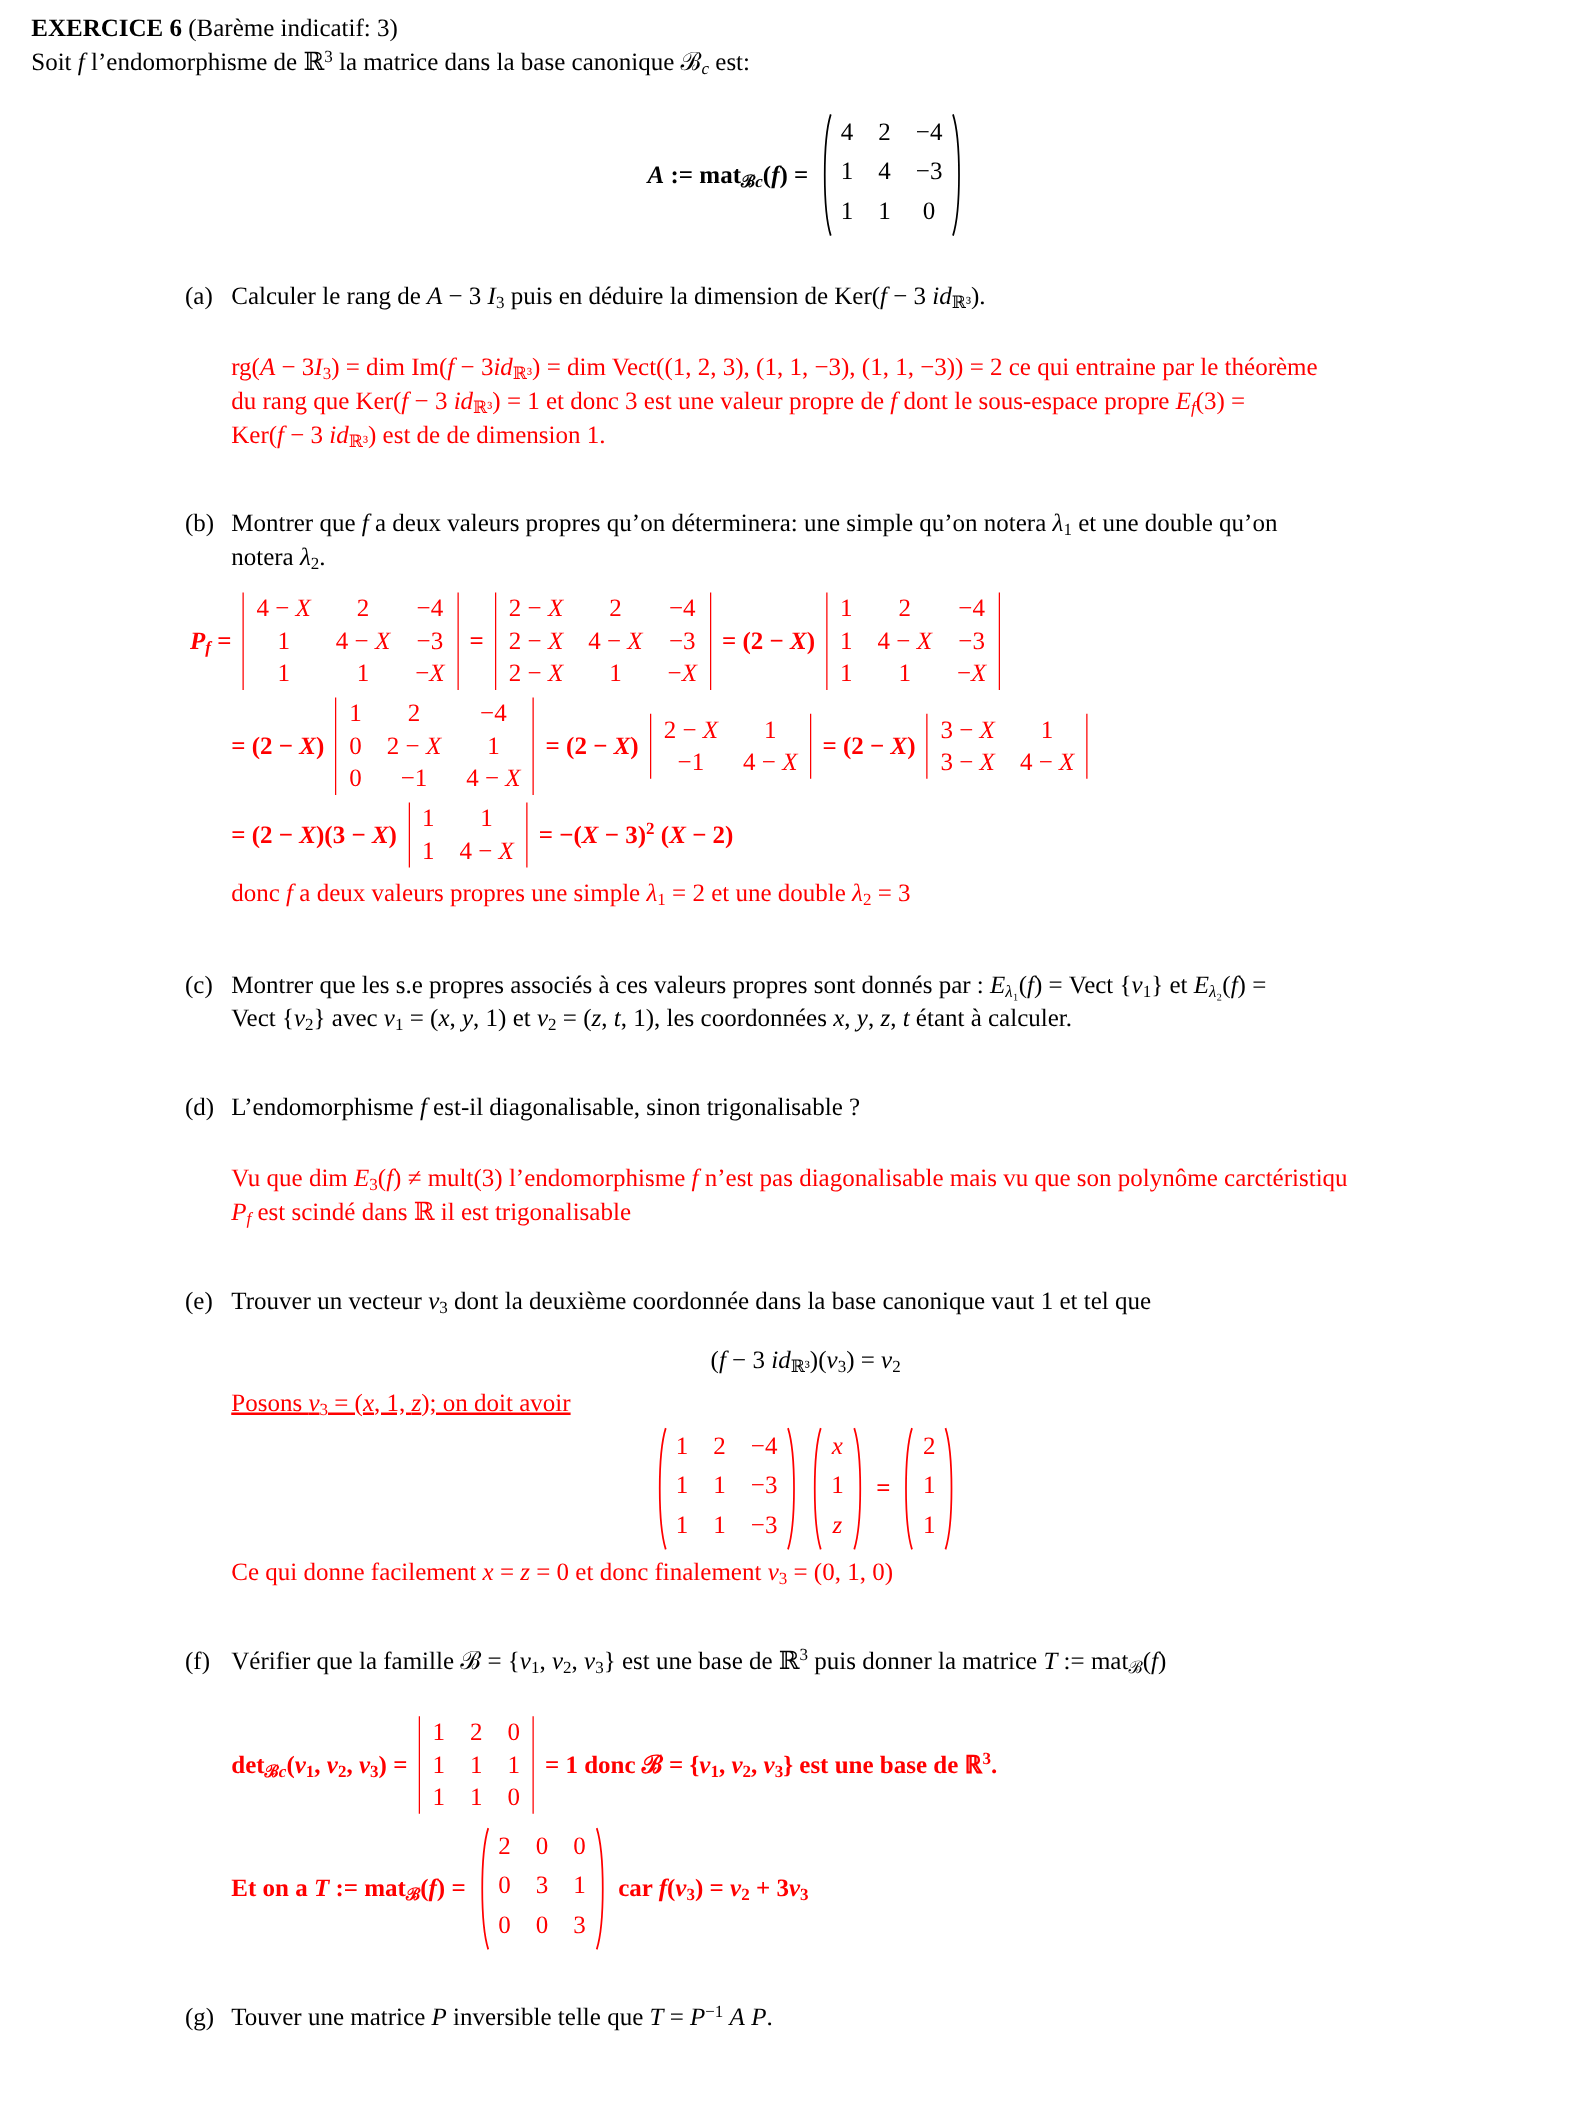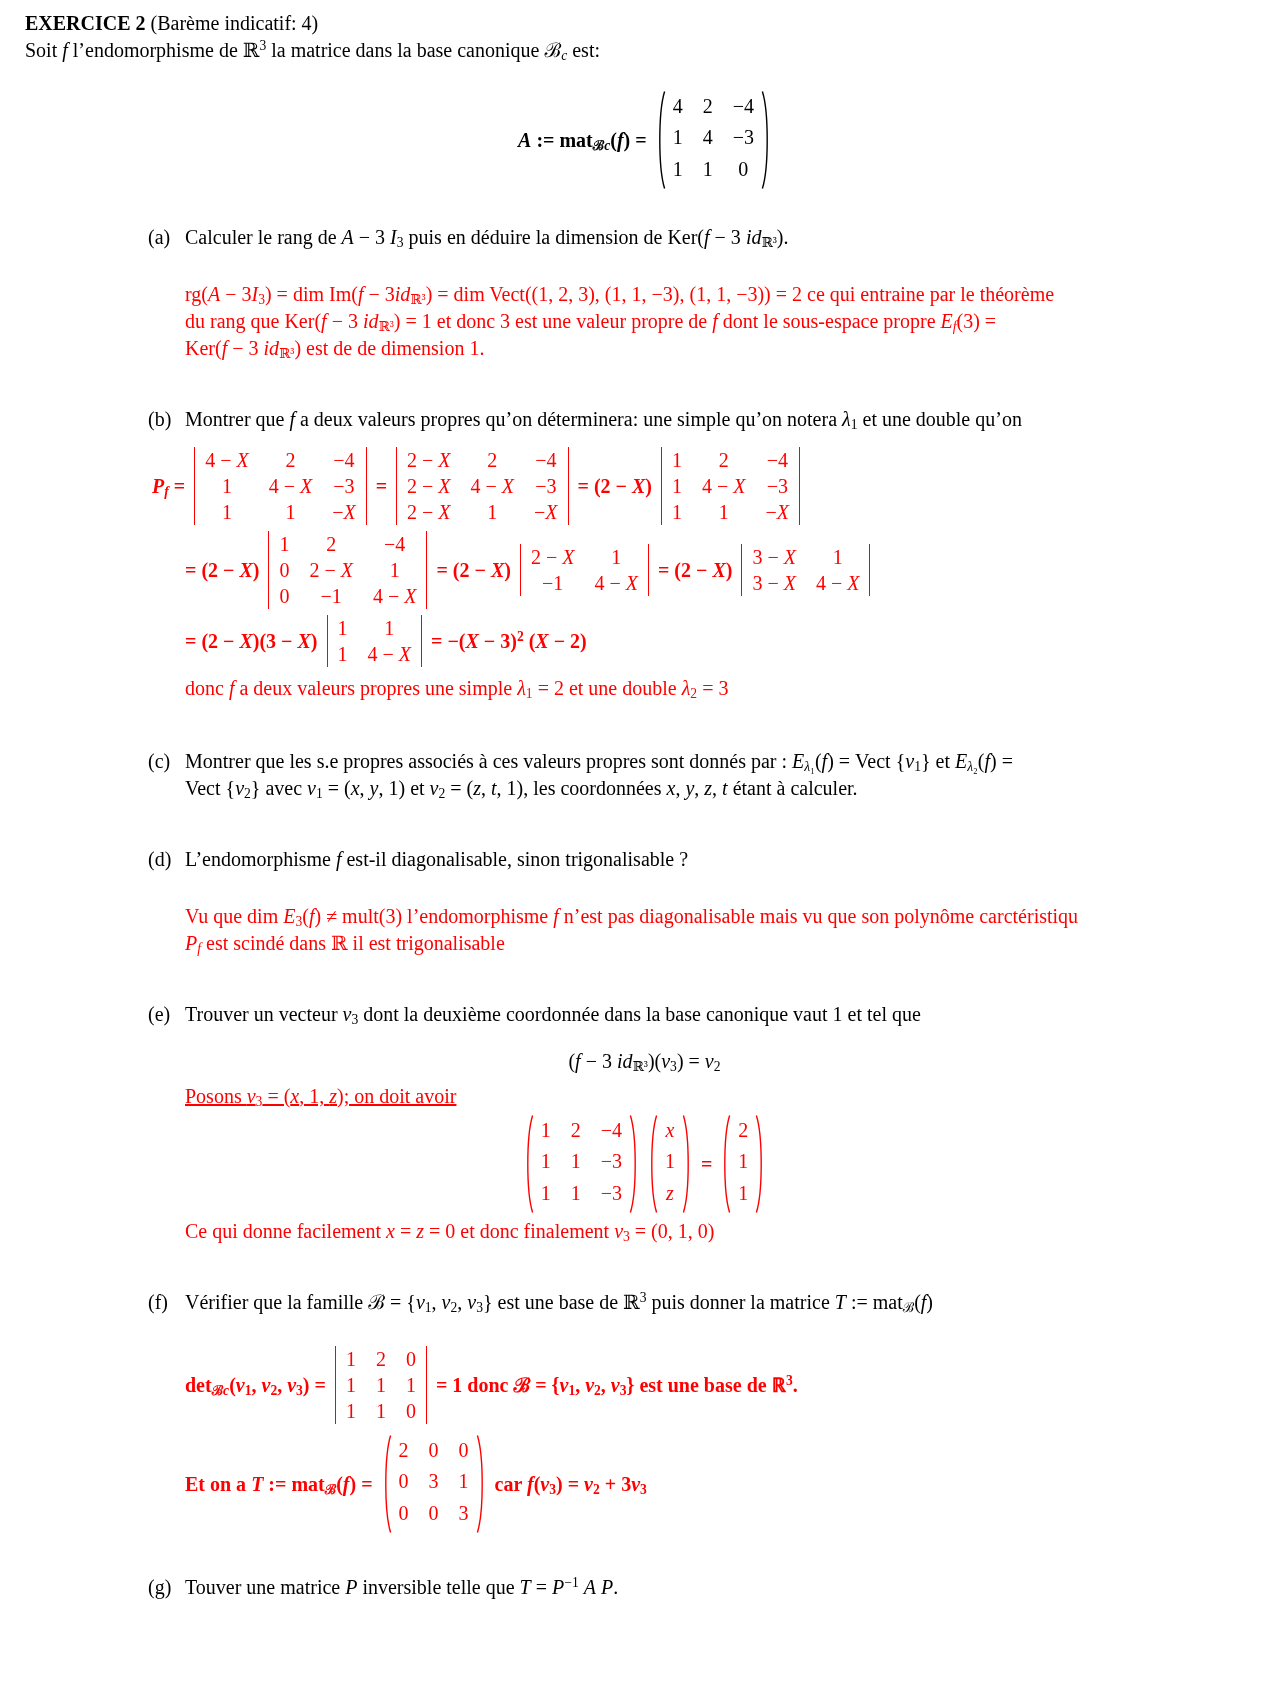--- a/index.html
+++ b/index.html
@@ -43,21 +43,21 @@
   .pfblock .ind{ margin-left:33px; }
   .pfblock .line{ margin-top:8px; }
 
   .qgap-sm{ margin-top:34px; }
 </style>
 </head>
 <body>
 
 <div class="page">
 
-  <div class="line"><b>EXERCICE 2</b><span> (Barème indicatif: 4)</span></div>
+  <div class="line"><b>EXERCICE 6</b><span> (Barème indicatif: 3)</span></div>
 
   <div class="line">Soit <i>f</i> l’endomorphisme de ℝ<sup>3</sup> la matrice dans la base canonique ℬ<sub><i>c</i></sub> est:</div>
 
   <div class="display" style="margin-top:26px;">
     <span class="segrow">
         <span class="mtext"><i>A</i> := mat<sub>ℬ<i>c</i></sub>(<i>f</i>) =</span>
         <span class="pmat">
           <svg viewBox="0 0 10 100" preserveAspectRatio="none" class="paren">
             <path d="M8.6 1.5 C 2.2 22, 2.2 78, 8.6 98.5" fill="none" stroke="currentColor" stroke-width="1.4" vector-effect="non-scaling-stroke"></path>
           </svg>
@@ -88,20 +88,21 @@
   <div class="answer">
       <div class="line">rg(<i>A</i> − 3<i>I</i><sub>3</sub>) = dim Im(<i>f</i> − 3<i>id</i><sub>ℝ³</sub>) = dim Vect((1, 2, 3), (1, 1, −3), (1, 1, −3)) = 2 ce qui entraine par le théorème</div>
       <div class="line">du rang que Ker(<i>f</i> − 3 <i>id</i><sub>ℝ³</sub>) = 1 et donc 3 est une valeur propre de <i>f</i> dont le sous-espace propre <i>E</i><sub><i>f</i></sub>(3) =</div>
       <div class="line">Ker(<i>f</i> − 3 <i>id</i><sub>ℝ³</sub>) est de de dimension 1.</div>
     </div>
 
   <div class="item" style="margin-top:44px;">
     <span class="ilabel">(b)</span>
     <div class="icontent">
         <div class="line">Montrer que <i>f</i> a deux valeurs propres qu’on déterminera: une simple qu’on notera <i>λ</i><sub>1</sub> et une double qu’on</div>
+        <div class="line">notera <i>λ</i><sub>2</sub>.</div>
       </div>
   </div>
   <div class="pfblock red" style="margin-top:14px;">
     <div class="segrow block">
         <span class="mtext"><i>P</i><sub><i>f</i></sub> =</span>
         <span class="mx det" style="grid-template-columns: repeat(3, auto);">
           <span class="cell">4 − <i>X</i></span>
           <span class="cell">2</span>
           <span class="cell">−4</span>
           <span class="cell">1</span>

